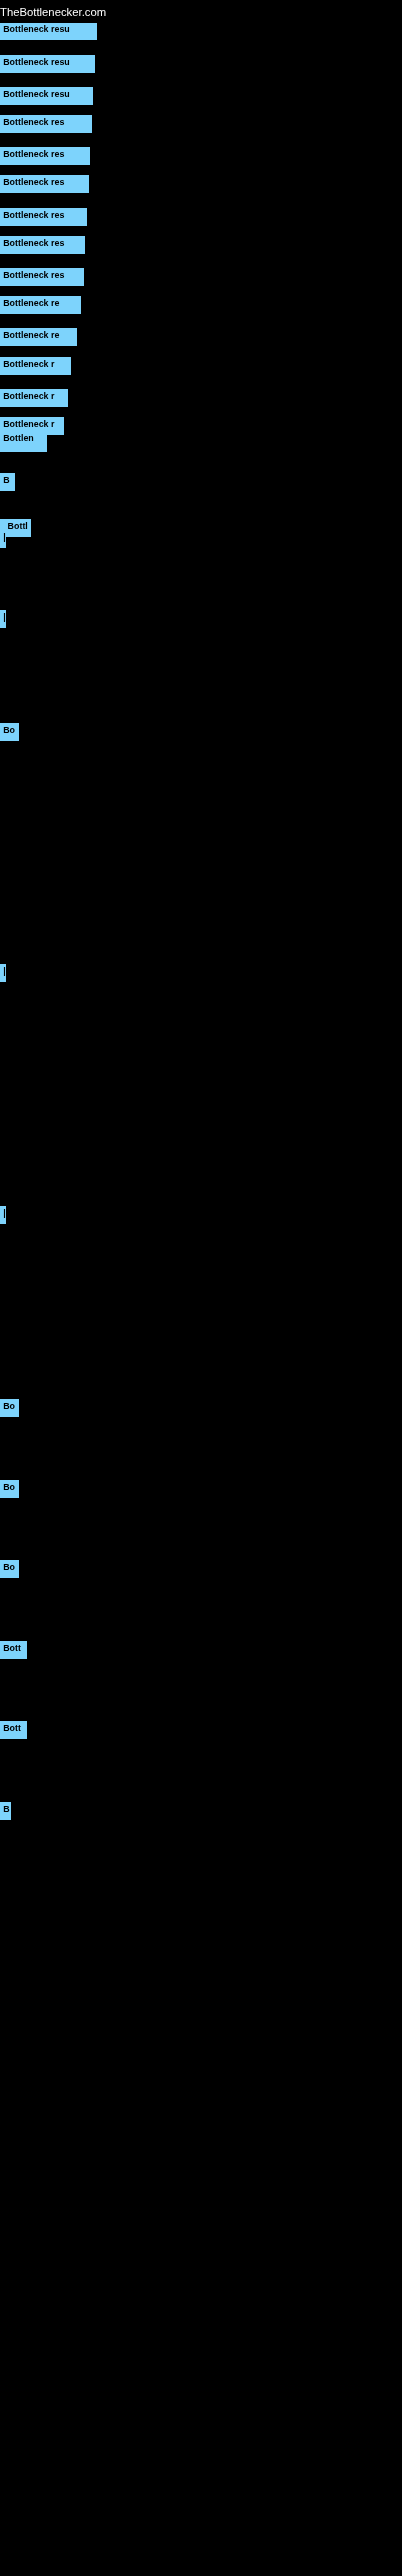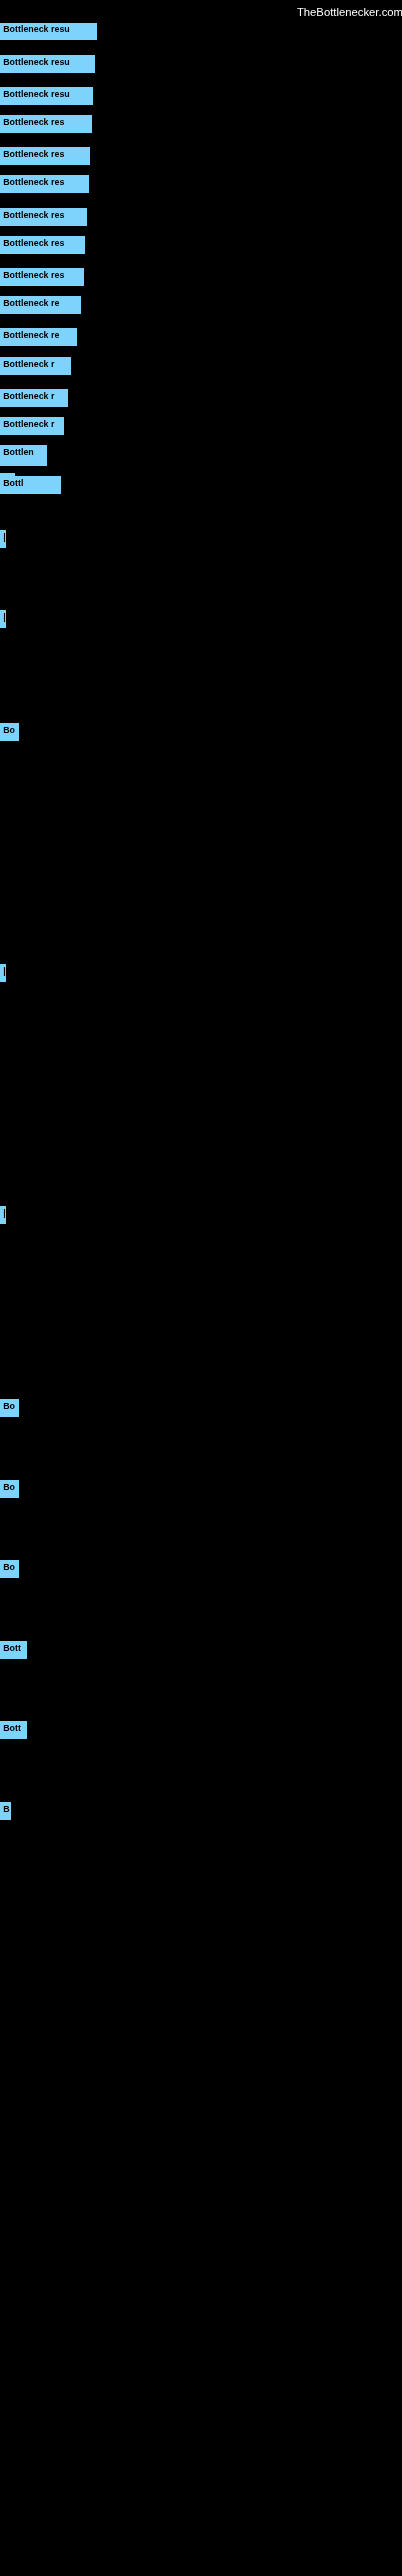--- a/index.html
+++ b/index.html
@@ -10,21 +10,21 @@
     body {
       background-color: #000000;
       width: 403px;
       min-height: 2576px;
       font-family: Arial, sans-serif;
       position: relative;
     }
     .site-title {
       color: #ffffff;
       font-size: 11.3px;
-      text-align: right;
+      text-align: left;
       padding: 6.4px 0;
       position: absolute;
       top: 0;
       left: 0;
       right: 0;
     }
     .bottleneck-item {
       position: absolute;
       left: 0;
       background-color: #7dd3fc;
@@ -48,23 +48,23 @@
 <div class="bottleneck-item" style="top: 147px; width: 90px; height: 17.7px;">Bottleneck res</div>
 <div class="bottleneck-item" style="top: 175px; width: 89px; height: 17.7px;">Bottleneck res</div>
 <div class="bottleneck-item" style="top: 208px; width: 87px; height: 17.7px;">Bottleneck res</div>
 <div class="bottleneck-item" style="top: 236px; width: 85px; height: 17.7px;">Bottleneck res</div>
 <div class="bottleneck-item" style="top: 268px; width: 84px; height: 17.7px;">Bottleneck res</div>
 <div class="bottleneck-item" style="top: 296px; width: 81px; height: 17.7px;">Bottleneck re</div>
 <div class="bottleneck-item" style="top: 328px; width: 77px; height: 17.7px;">Bottleneck re</div>
 <div class="bottleneck-item" style="top: 357px; width: 71px; height: 17.7px;">Bottleneck r</div>
 <div class="bottleneck-item" style="top: 389px; width: 68px; height: 17.7px;">Bottleneck r</div>
 <div class="bottleneck-item" style="top: 417px; width: 64px; height: 17.7px;">Bottleneck r</div>
-<div class="bottleneck-item" style="top: 445px; width: 47px; height: 21px;">Bottlen</div>
+<div class="bottleneck-item" style="top: 431px; width: 47px; height: 21px;">Bottlen</div>
 <div class="bottleneck-item" style="top: 473px; width: 14.5px; height: 17.7px;">B</div>
-<div class="bottleneck-item" style="top: 476px; width: 61px; height: 17.7px;">Bottl</div>
+<div class="bottleneck-item" style="top: 519px; width: 31px; height: 17.7px; text-align: right;">Bottl</div>
 <div class="bottleneck-item" style="top: 530px; width: 3.2px; height: 17.7px;">|</div>
 <div class="bottleneck-item" style="top: 610px; width: 3.2px; height: 17.7px;">|</div>
 <div class="bottleneck-item" style="top: 723px; width: 19.3px; height: 17.7px;">Bo</div>
 <div class="bottleneck-item" style="top: 964px; width: 3.2px; height: 17.7px;">|</div>
 <div class="bottleneck-item" style="top: 1206px; width: 3.2px; height: 17.7px;">|</div>
 <div class="bottleneck-item" style="top: 1399px; width: 19.3px; height: 17.7px;">Bo</div>
 <div class="bottleneck-item" style="top: 1480px; width: 19.3px; height: 17.7px;">Bo</div>
 <div class="bottleneck-item" style="top: 1560px; width: 19.3px; height: 17.7px;">Bo</div>
 <div class="bottleneck-item" style="top: 1641px; width: 27px; height: 17.7px;">Bott</div>
 <div class="bottleneck-item" style="top: 1721px; width: 27px; height: 17.7px;">Bott</div>

